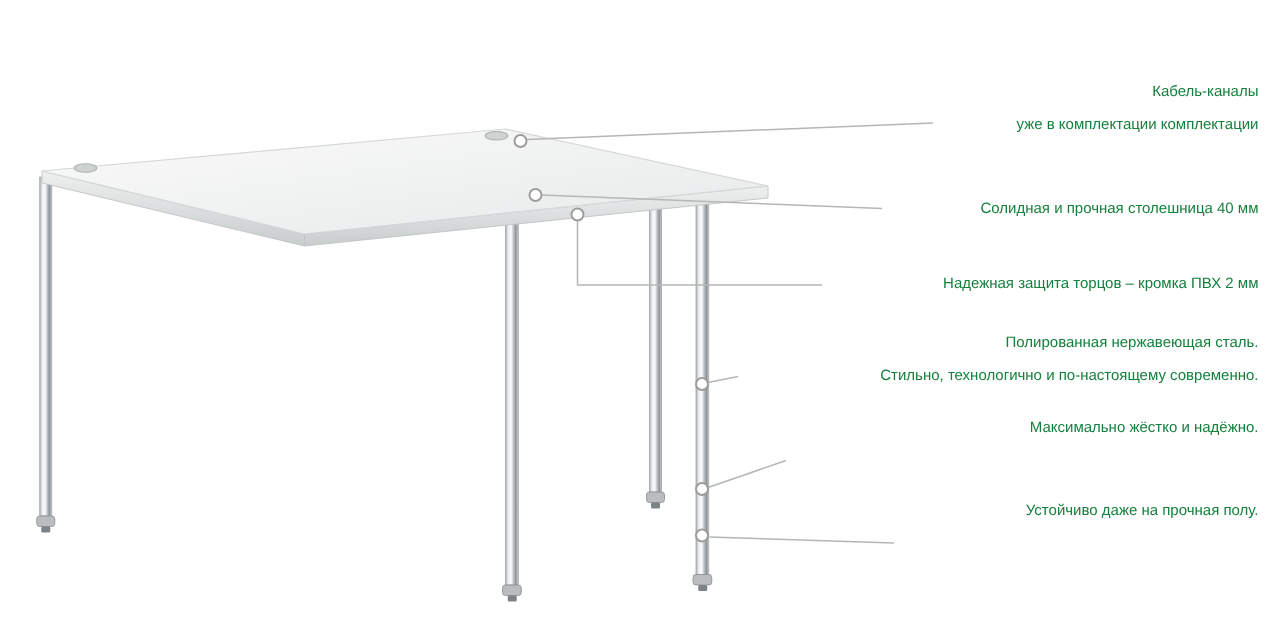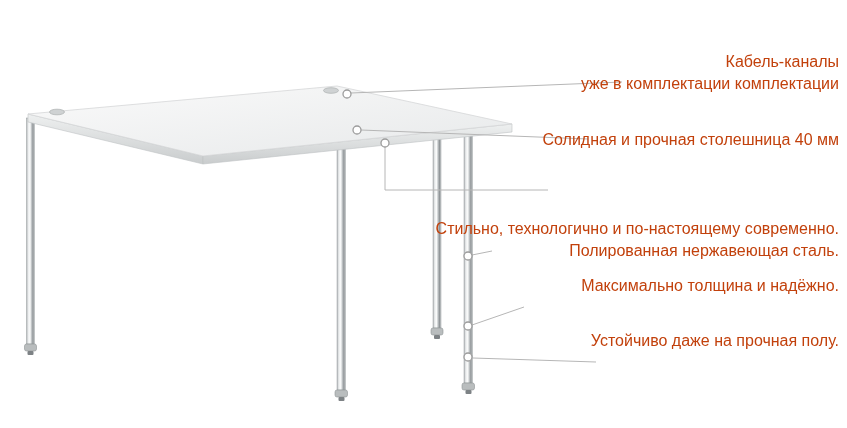--- a/index.html
+++ b/index.html
@@ -19,22 +19,22 @@
     position: absolute;
     left: 0;
     top: 0;
     width: 847px;
     height: 428px;
   }
   .callout-label {
     position: absolute;
     right: 8px;
     text-align: right;
-    color: #c2410c;
-    font-size: 16px;
+    color: #15803d;
+    font-size: 10px;
     line-height: 22px;
     white-space: nowrap;
   }
   .callout-label span { display: block; }
 </style>
 </head>
 <body>
 
 <div class="stage">
 
@@ -118,27 +118,30 @@
 
   <div class="callout-label" style="top:51px">
     <span>Кабель-каналы</span>
     <span>уже в комплектации комплектации</span>
   </div>
 
   <div class="callout-label" style="top:129px">
     <span>Солидная и прочная столешница 40 мм</span>
   </div>
 
+  <div class="callout-label" style="top:179px">
+    <span>Надежная защита торцов – кромка ПВХ 2 мм</span>
+  </div>
 
   <div class="callout-label" style="top:218px">
+    <span>Полированная нержавеющая сталь.</span>
     <span>Стильно, технологично и по-настоящему современно.</span>
-    <span>Полированная нержавеющая сталь.</span>
   </div>
 
   <div class="callout-label" style="top:275px">
-    <span>Максимально толщина и надёжно.</span>
+    <span>Максимально жёстко и надёжно.</span>
   </div>
 
   <div class="callout-label" style="top:330px">
     <span>Устойчиво даже на прочная полу.</span>
   </div>
 
 </div>
 
 </body></html>

